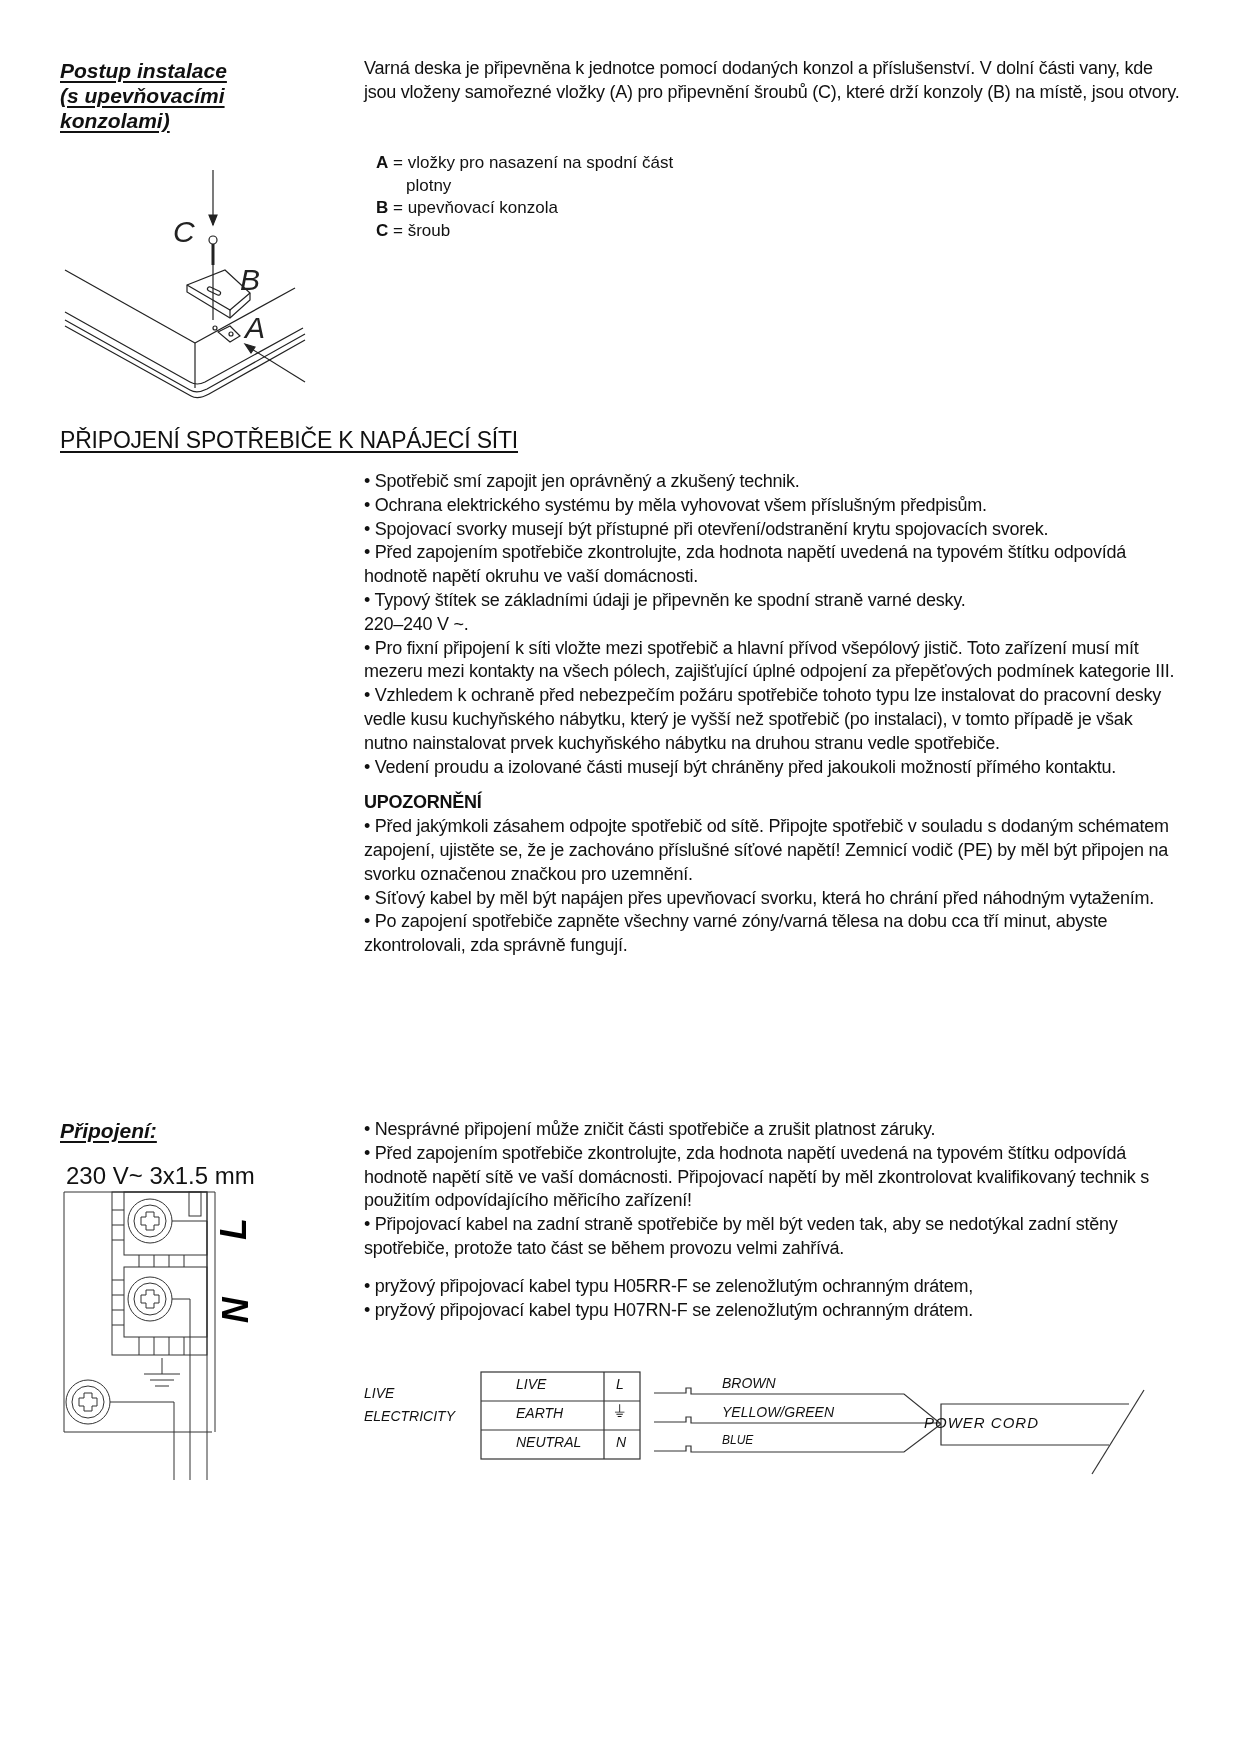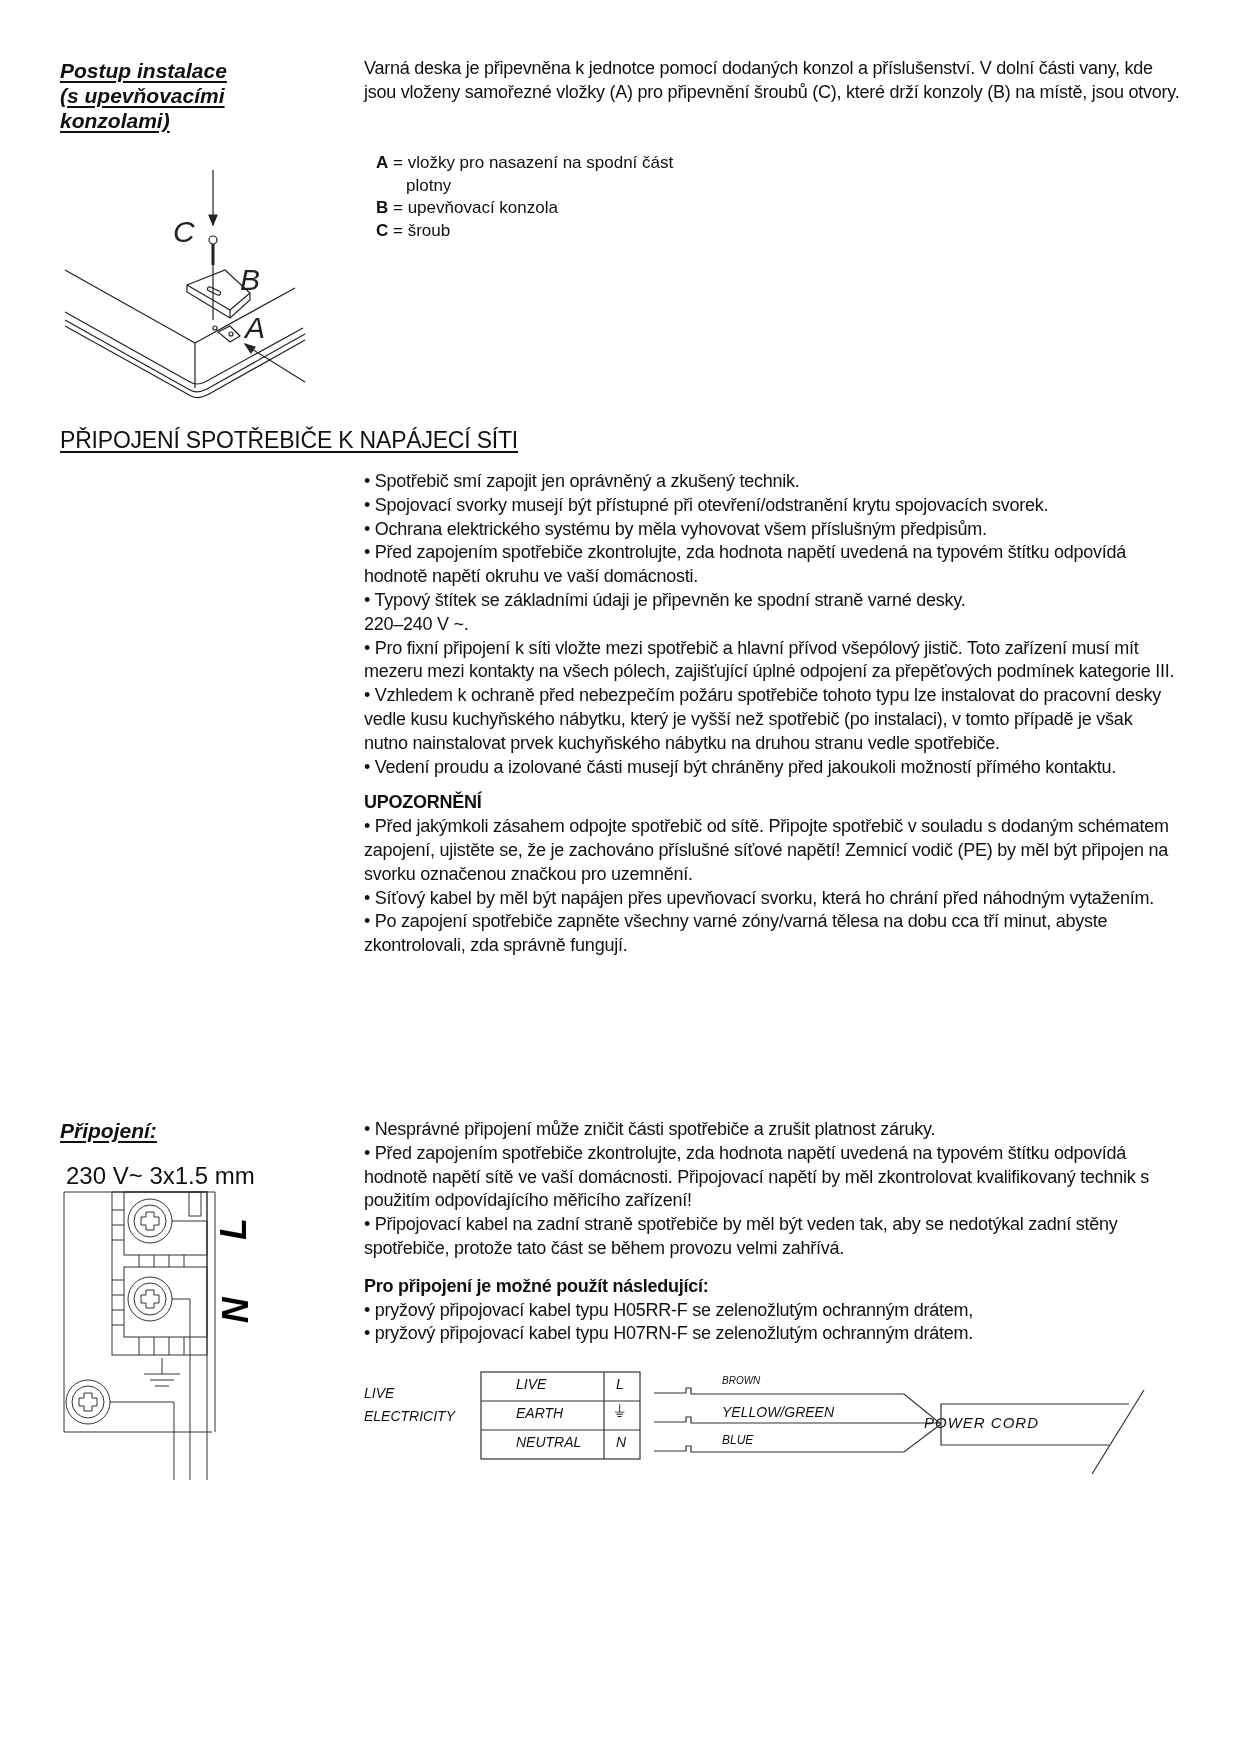--- a/index.html
+++ b/index.html
@@ -86,22 +86,22 @@
   <text x="185" y="130" font-size="30" fill="#222">B</text>
   <text x="190" y="178" font-size="30" fill="#222">A</text>
 </svg>
 
 <div class="abs" style="left:60px; top:426px; width:700px;">
   <h2 class="h-main">PŘIPOJENÍ SPOTŘEBIČE K NAPÁJECÍ SÍTI</h2>
 </div>
 
 <div class="abs body-text" style="left:364px; top:470px; width:815px;">
   <p>• Spotřebič smí zapojit jen oprávněný a zkušený technik.</p>
+  <p>• Ochrana elektrického systému by měla vyhovovat všem příslušným předpisům.</p>
   <p>• Spojovací svorky musejí být přístupné při otevření/odstranění krytu spojovacích svorek.</p>
-  <p>• Ochrana elektrického systému by měla vyhovovat všem příslušným předpisům.</p>
   <p>• Před zapojením spotřebiče zkontrolujte, zda hodnota napětí uvedená na typovém štítku odpovídá hodnotě napětí okruhu ve vaší domácnosti.</p>
   <p>• Typový štítek se základními údaji je připevněn ke spodní straně varné desky.</p>
   <p>220–240 V ~.</p>
   <p>• Pro fixní připojení k síti vložte mezi spotřebič a hlavní přívod všepólový jistič. Toto zařízení musí mít mezeru mezi kontakty na všech pólech, zajišťující úplné odpojení za přepěťových podmínek kategorie III.</p>
   <p>• Vzhledem k ochraně před nebezpečím požáru spotřebiče tohoto typu lze instalovat do pracovní desky vedle kusu kuchyňského nábytku, který je vyšší než spotřebič (po instalaci), v tomto případě je však nutno nainstalovat prvek kuchyňského nábytku na druhou stranu vedle spotřebiče.</p>
   <p>• Vedení proudu a izolované části musejí být chráněny před jakoukoli možností přímého kontaktu.</p>
   <p class="warn-title">UPOZORNĚNÍ</p>
   <p>• Před jakýmkoli zásahem odpojte spotřebič od sítě. Připojte spotřebič v souladu s dodaným schématem zapojení, ujistěte se, že je zachováno příslušné síťové napětí! Zemnicí vodič (PE) by měl být připojen na svorku označenou značkou pro uzemnění.</p>
   <p>• Síťový kabel by měl být napájen přes upevňovací svorku, která ho chrání před náhodným vytažením.</p>
   <p>• Po zapojení spotřebiče zapněte všechny varné zóny/varná tělesa na dobu cca tří minut, abyste zkontrolovali, zda správně fungují.</p>
@@ -109,21 +109,20 @@
 
 <div class="abs" style="left:60px; top:1118px; width:250px;">
   <p class="h-side">Připojení:</p>
 </div>
 
 <div class="abs body-text" style="left:364px; top:1118px; width:815px;">
   <p>• Nesprávné připojení může zničit části spotřebiče a zrušit platnost záruky.</p>
   <p>• Před zapojením spotřebiče zkontrolujte, zda hodnota napětí uvedená na typovém štítku odpovídá hodnotě napětí sítě ve vaší domácnosti. Připojovací napětí by měl zkontrolovat kvalifikovaný technik s použitím odpovídajícího měřicího zařízení!</p>
   <p>• Připojovací kabel na zadní straně spotřebiče by měl být veden tak, aby se nedotýkal zadní stěny spotřebiče, protože tato část se během provozu velmi zahřívá.</p>
   <div class="gap"></div>
-  <p class="bold">Pro připojení je možné použít následující:</p>
   <p>• pryžový připojovací kabel typu H05RR-F se zelenožlutým ochranným drátem,</p>
   <p>• pryžový připojovací kabel typu H07RN-F se zelenožlutým ochranným drátem.</p>
 </div>
 
 <div class="abs" style="left:66px; top:1162px; font-size:24px; line-height:28px;">230 V~ 3x1.5 mm</div>
 <svg class="abs" style="left:62px; top:1190px;" width="220" height="290" viewBox="0 0 220 290">
   <g stroke="#333" fill="none" stroke-width="1">
 
     <polyline points="2,2 2,242 150,242"></polyline>
     <line x1="153" y1="2" x2="153" y2="242"></line>
@@ -196,17 +195,17 @@
   <div class="abs" style="left:0; top:16px; font-size:14px; line-height:23px; font-style:italic;">
     <div>LIVE</div>
     <div>ELECTRICITY</div>
   </div>
   <div class="abs" style="left:152px; top:10px; font-size:14px; font-style:italic;">LIVE</div>
   <div class="abs" style="left:152px; top:39px; font-size:14px; font-style:italic;">EARTH</div>
   <div class="abs" style="left:152px; top:68px; font-size:14px; font-style:italic;">NEUTRAL</div>
   <div class="abs" style="left:252px; top:10px; font-size:14px; font-style:italic;">L</div>
   <div class="abs" style="left:250px; top:37px; font-size:16px;">⏚</div>
   <div class="abs" style="left:252px; top:68px; font-size:14px; font-style:italic;">N</div>
-  <div class="abs" style="left:358px; top:9px; font-size:10px; font-style:italic;">BROWN</div>
+  <div class="abs" style="left:358px; top:9px; font-size:14px; font-style:italic;">BROWN</div>
   <div class="abs" style="left:358px; top:38px; font-size:14px; font-style:italic;">YELLOW/GREEN</div>
   <div class="abs" style="left:358px; top:67px; font-size:12px; font-style:italic;">BLUE</div>
   <div class="abs" style="left:560px; top:48px; font-size:15px; font-style:italic; letter-spacing:1px;">POWER CORD</div>
 </div>
 
 </body></html>

